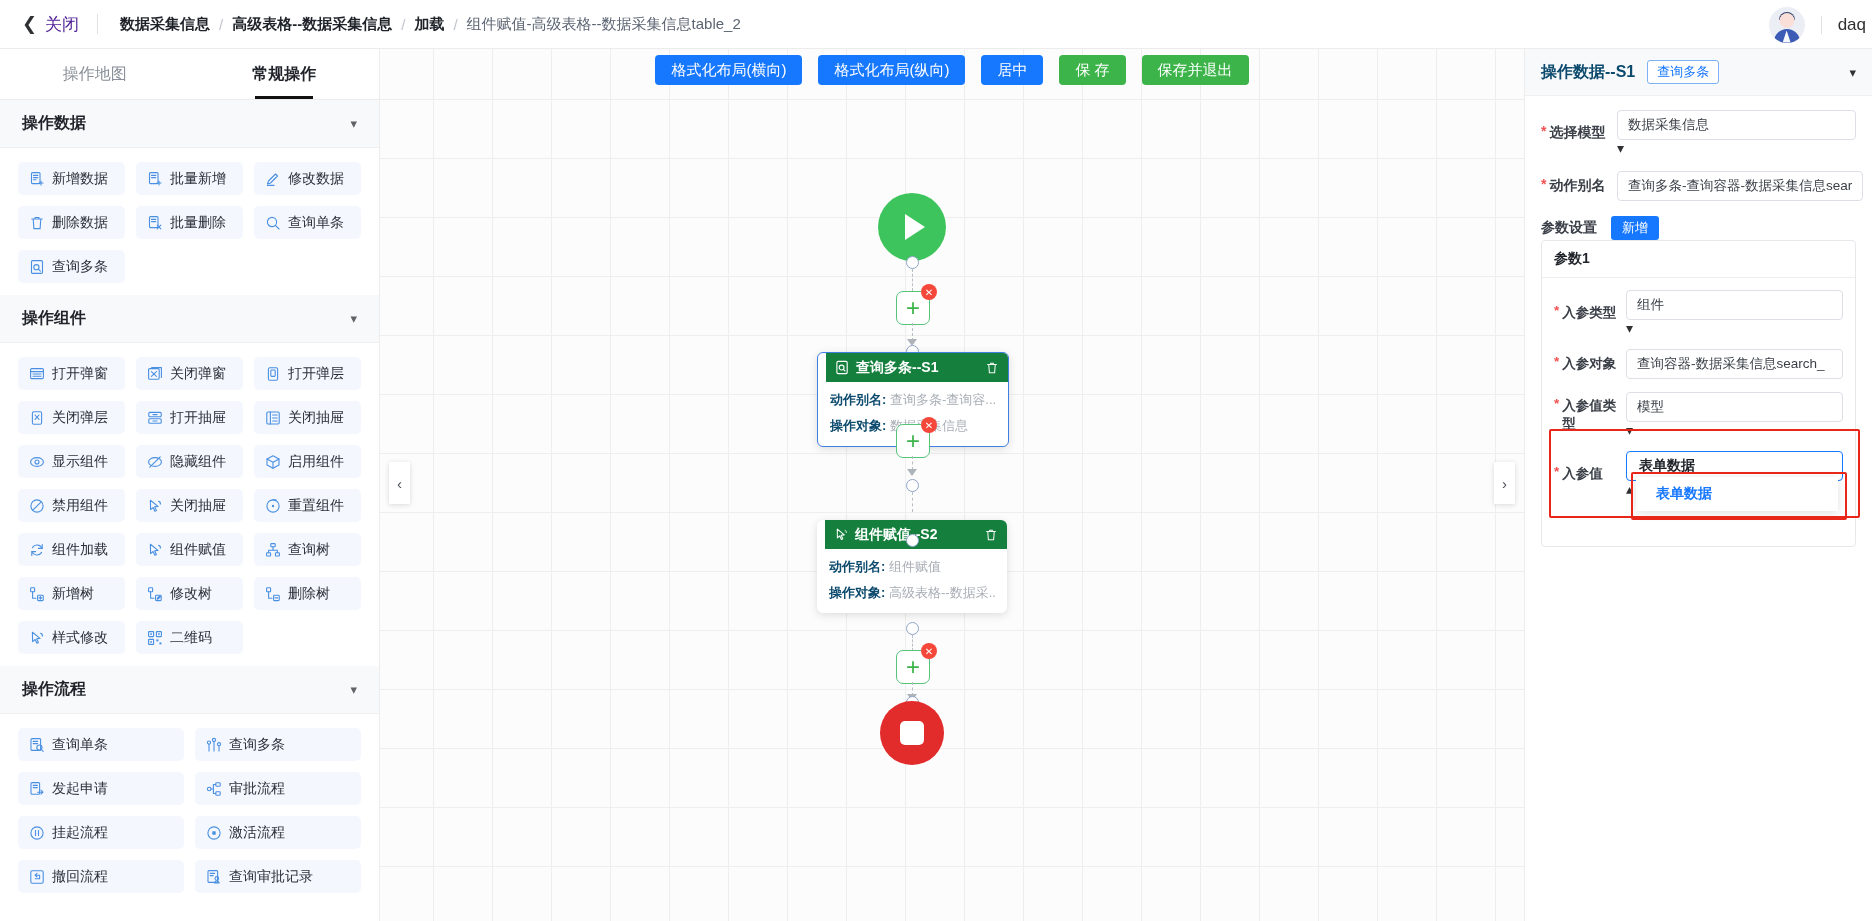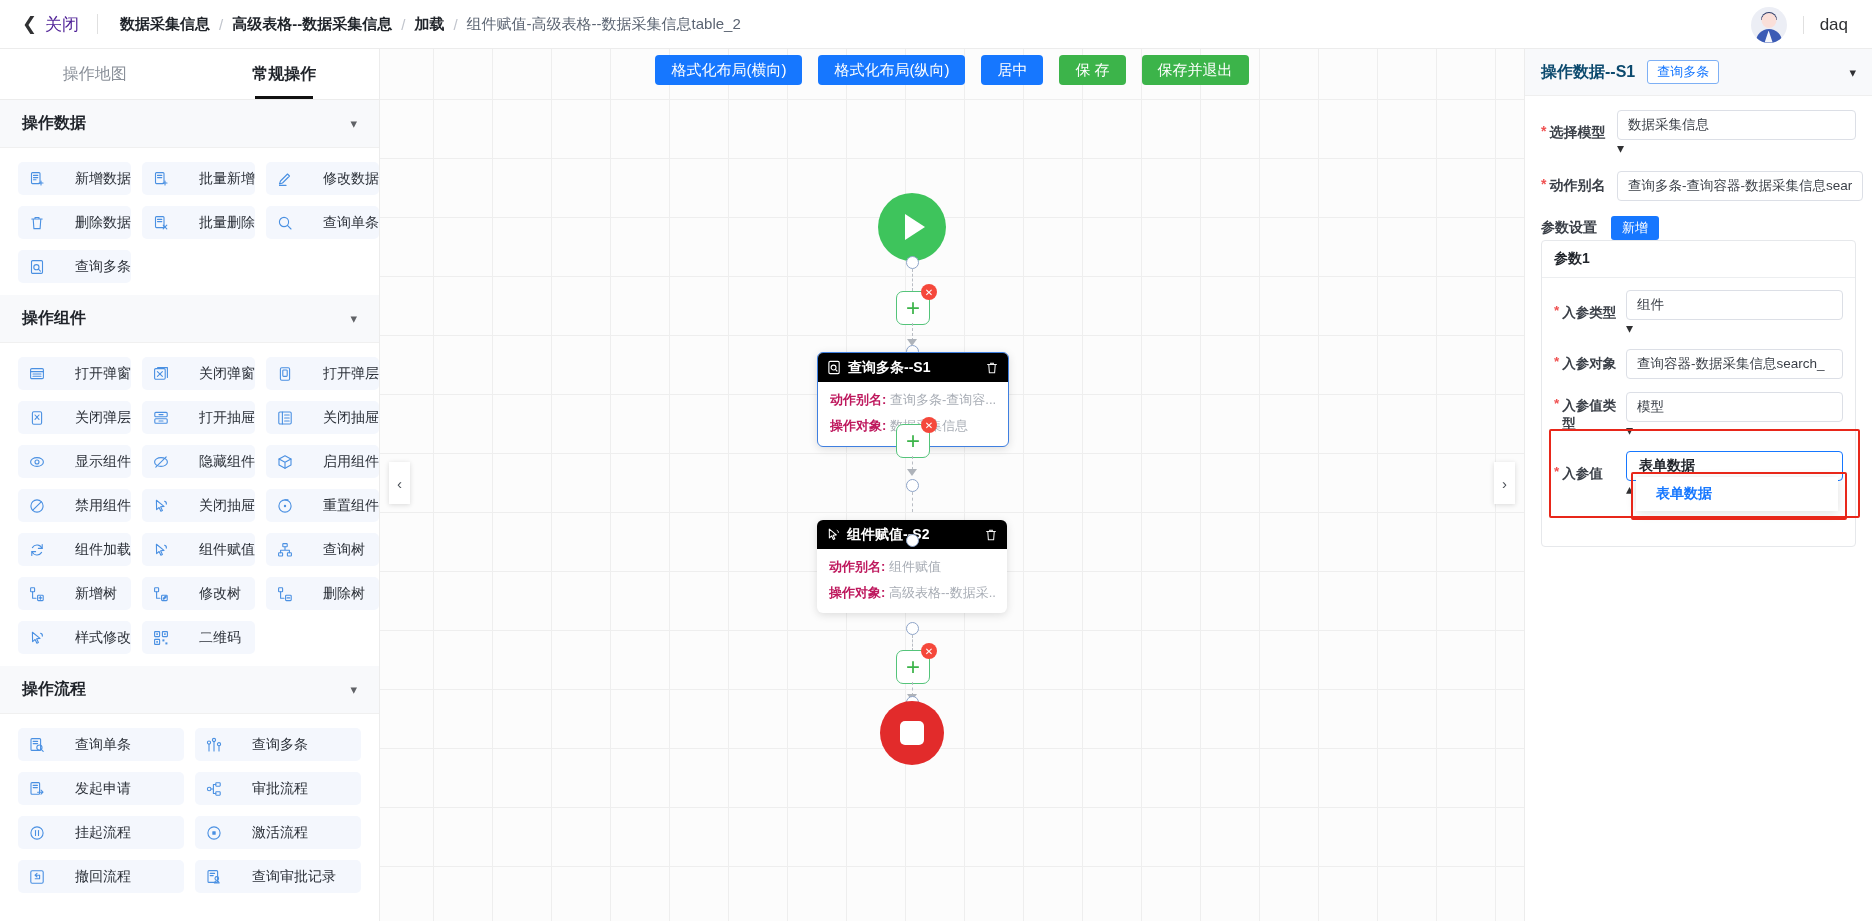--- a/index.html
+++ b/index.html
@@ -18,21 +18,21 @@
     display:flex;align-items:center;box-sizing:border-box;
   }
   .close-btn{display:flex;align-items:center;gap:8px;padding:0 18px 0 22px;cursor:pointer;}
   .close-btn .chev{font-size:18px;color:#303133;line-height:1;font-weight:700;}
   .close-btn .txt{font-size:17px;font-weight:400;color:#4c1d95;}
   .tb-sep{width:1px;height:20px;background:#e0e0e0;}
   .crumbs{display:flex;align-items:center;padding-left:22px;gap:9px;font-size:15px;}
   .crumbs .c{color:#5b6472;}
   .crumbs .c.bold{font-weight:700;color:#1f2329;}
   .crumbs .s{color:#c0c4cc;}
-  .user-area{position:absolute;right:24px;top:0;height:49px;display:flex;align-items:center;gap:16px;}
+  .user-area{position:absolute;right:6px;top:0;height:49px;display:flex;align-items:center;gap:16px;}
   .avatar{width:36px;height:36px;border-radius:50%;background:#eceef5;position:relative;overflow:hidden;}
   .avatar .head{position:absolute;left:50%;top:6px;transform:translateX(-50%);width:15px;height:15px;border-radius:50%;background:#fadfd9;}
   .avatar .hair{position:absolute;left:50%;top:5px;transform:translateX(-50%);width:16px;height:8px;border-radius:8px 8px 0 0;background:#2b3a67;}
   .avatar .body{position:absolute;left:50%;bottom:0;transform:translateX(-50%);width:26px;height:14px;border-radius:13px 13px 0 0;background:#3b5bb5;}
   .avatar .collar{position:absolute;left:50%;bottom:0;transform:translateX(-50%);width:8px;height:12px;background:#f6f7fb;clip-path:polygon(50% 0,100% 100%,0 100%);}
   .user-sep{width:1px;height:18px;background:#e0e0e0;}
   .user-name{font-size:17px;color:#303133;}
 
   
   .sidebar{
@@ -52,21 +52,21 @@
   .sec-head .t{font-size:16px;font-weight:700;color:#1f2329;}
   .sec-head .ch{color:#606266;font-size:13px;}
   .grid3{display:grid;grid-template-columns:repeat(3,1fr);gap:11px;padding:14px 18px 12px 18px;}
   .grid2{display:grid;grid-template-columns:repeat(2,1fr);gap:11px;padding:14px 18px 12px 18px;}
   .chip{
     height:33px;background:#f4f7fd;border-radius:5px;
     display:flex;align-items:center;gap:7px;padding-left:11px;box-sizing:border-box;
     font-size:14px;color:#2b3038;cursor:pointer;white-space:nowrap;
   }
   .chip .ic{width:16px;height:16px;flex:none;display:block;}
-  .chip .lb{overflow:hidden;margin-left:23px;}
+  .chip .lb{overflow:hidden;}
 
   
   .canvas{
     position:absolute;left:380px;top:49px;width:1144px;height:872px;
     background:#fcfcfc;overflow:hidden;
     background-image:
       linear-gradient(to right,#eeeeee 1px,transparent 1px),
       linear-gradient(to bottom,#eeeeee 1px,transparent 1px);
     background-size:59px 59px;background-position:-6px -9px;
   }
@@ -96,29 +96,29 @@
   }
   .edge{position:absolute;border-left:1.4px dashed #b9bdc4;}
   .arrow{position:absolute;width:0;height:0;border-left:5px solid transparent;border-right:5px solid transparent;border-top:7px solid #aeb3ba;}
 
   .card{
     position:absolute;width:190px;border-radius:6px;background:#fff;
     box-shadow:0 2px 9px rgba(0,0,0,.13);overflow:hidden;
   }
   .card.sel{border:1px solid #3f7fe0;}
   .card .hd{
-    height:29px;background:#000000;display:flex;align-items:center;
-    padding:0 9px;gap:6px;color:#fff;font-size:14px;font-weight:600;
+    height:29px;background:#15803d;display:flex;align-items:center;
+    padding:0 9px;gap:6px;color:#fff;font-size:14px;font-weight:600;margin-left:8px;
   }
   .card .hd .tt{flex:1;}
   .card .hd .trash{opacity:.95;cursor:pointer;}
   .card .bd{padding:9px 12px 11px 12px;}
   .card .row{font-size:13px;margin:0 0 8px 0;white-space:nowrap;overflow:hidden;}
   .card .row:last-child{margin-bottom:0;}
-  .card .row .k{color:#be185d;font-weight:600;}
+  .card .row .k{color:#0c4a6e;font-weight:600;}
   .card .row .v{color:#a8adb5;}
 
   .sidehandle{
     position:absolute;width:21px;height:42px;background:#fff;
     box-shadow:0 1px 5px rgba(0,0,0,.14);display:flex;align-items:center;justify-content:center;
     color:#4a4f57;font-size:15px;cursor:pointer;
   }
 
   
   .rpanel{

